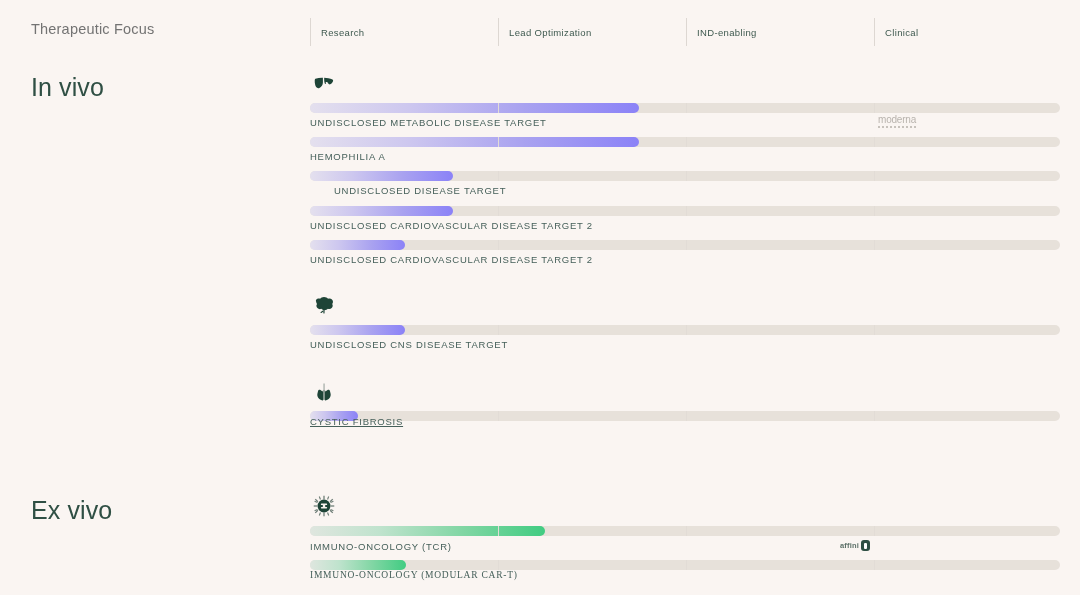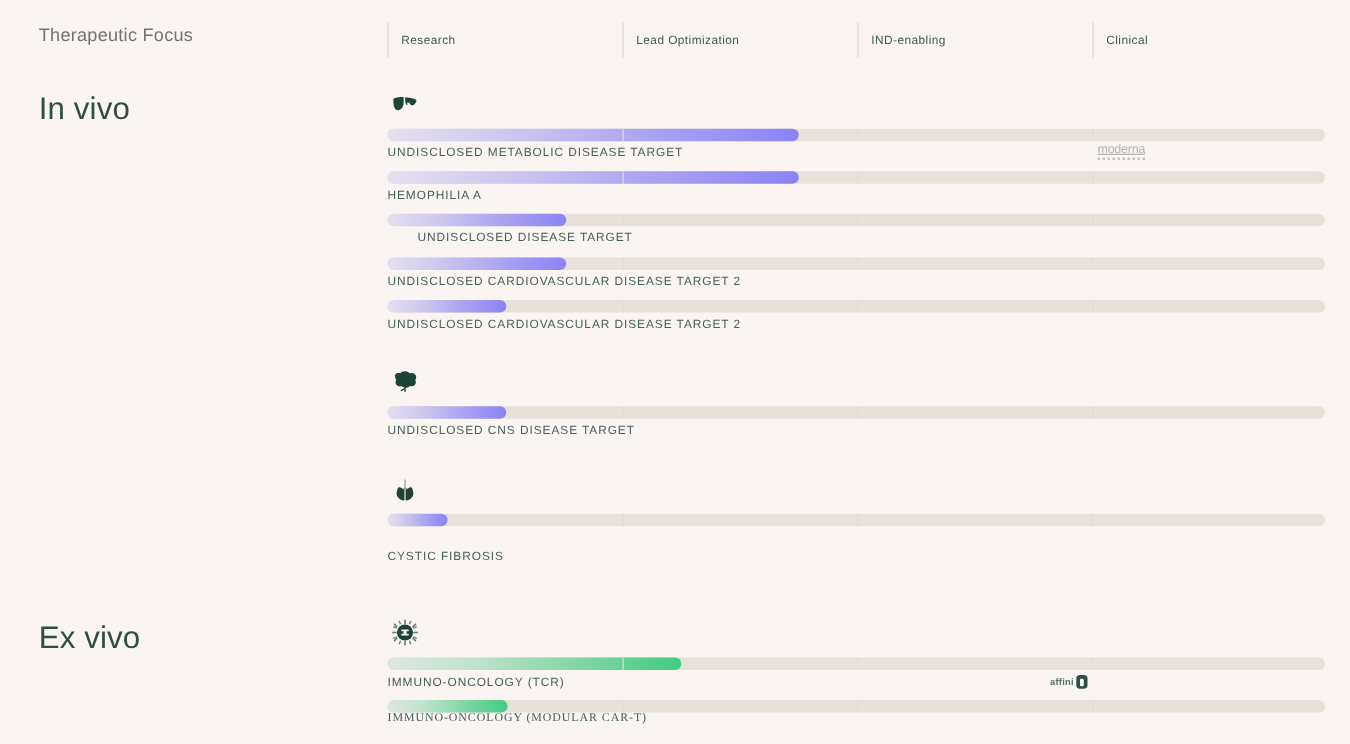--- a/index.html
+++ b/index.html
@@ -66,21 +66,21 @@
     font-size: 9.5px; letter-spacing: .75px;
     color: #46605a; white-space: nowrap;
   }
 
   
   .partner { position: absolute; }
   .moderna-logo {
     font-size: 10px; letter-spacing: -.2px;
     color: #b9b4ae; font-weight: 400;
     border-bottom: 2px dotted #c7c2bc;
-    padding-bottom: 1px; line-height: 11px; text-decoration: underline;
+    padding-bottom: 1px; line-height: 11px;
   }
   .affini-logo {
     display: flex; align-items: center; gap: 2px;
   }
   .affini-logo .txt {
     font-size: 7.5px; letter-spacing: .2px; color: #5c7068; font-weight: 600;
   }
   .affini-logo .mark {
     width: 9px; height: 11px; border-radius: 3px;
     background: #2f4f44; position: relative;
@@ -179,21 +179,21 @@
           <path fill="#1e4437" d="M10.9 10.6c.4.3.6.8.6 1.3v8.4c0 .6-.6 1.1-1.2.9-1.9-.5-3.5-1.5-4.6-3-.9-1.2-1.2-2.7-.9-4.2l.7-3c.3-1.2 1.6-1.7 2.6-1.1l2.8 1.7c-.1-.3 0 0 0 0z"></path>
           <path fill="#1e4437" d="M13.1 10.6c-.4.3-.6.8-.6 1.3v8.4c0 .6.6 1.1 1.2.9 1.9-.5 3.5-1.5 4.6-3 .9-1.2 1.2-2.7.9-4.2l-.7-3c-.3-1.2-1.6-1.7-2.6-1.1l-2.8 1.7z"></path>
         </svg>
       </div>
       <div class="track" style="top: 411px;">
         <div class="fill invivo" style="width: 48px;"></div>
       </div>
       <div class="divider" style="left: 498px; top: 411px; height: 10px;"></div>
       <div class="divider" style="left: 686px; top: 411px; height: 10px;"></div>
       <div class="divider" style="left: 874px; top: 411px; height: 10px;"></div>
-      <div class="prog-label" style="top: 440px;">CYSTIC FIBROSIS</div>
+      <div class="prog-label" style="top: 416px; text-decoration: underline;">CYSTIC FIBROSIS</div>
       <div class="stage-title" style="top: 496px;">Ex vivo</div>
       <div class="icon-wrap" style="left: 313px; top: 495px;">
         <svg viewBox="0 0 24 24">
           <g fill="#6d7d76">
             <rect x="11.3" y="0.8" width="1.4" height="4"></rect>
             <rect x="11.3" y="19.2" width="1.4" height="4"></rect>
             <rect x="0.8" y="11.3" width="4" height="1.4"></rect>
             <rect x="19.2" y="11.3" width="4" height="1.4"></rect>
             <rect x="3.2" y="3.9" width="1.4" height="4" transform="rotate(-45 3.9 5.9)"></rect>
             <rect x="19.4" y="16.1" width="1.4" height="4" transform="rotate(-45 20.1 18.1)"></rect>

